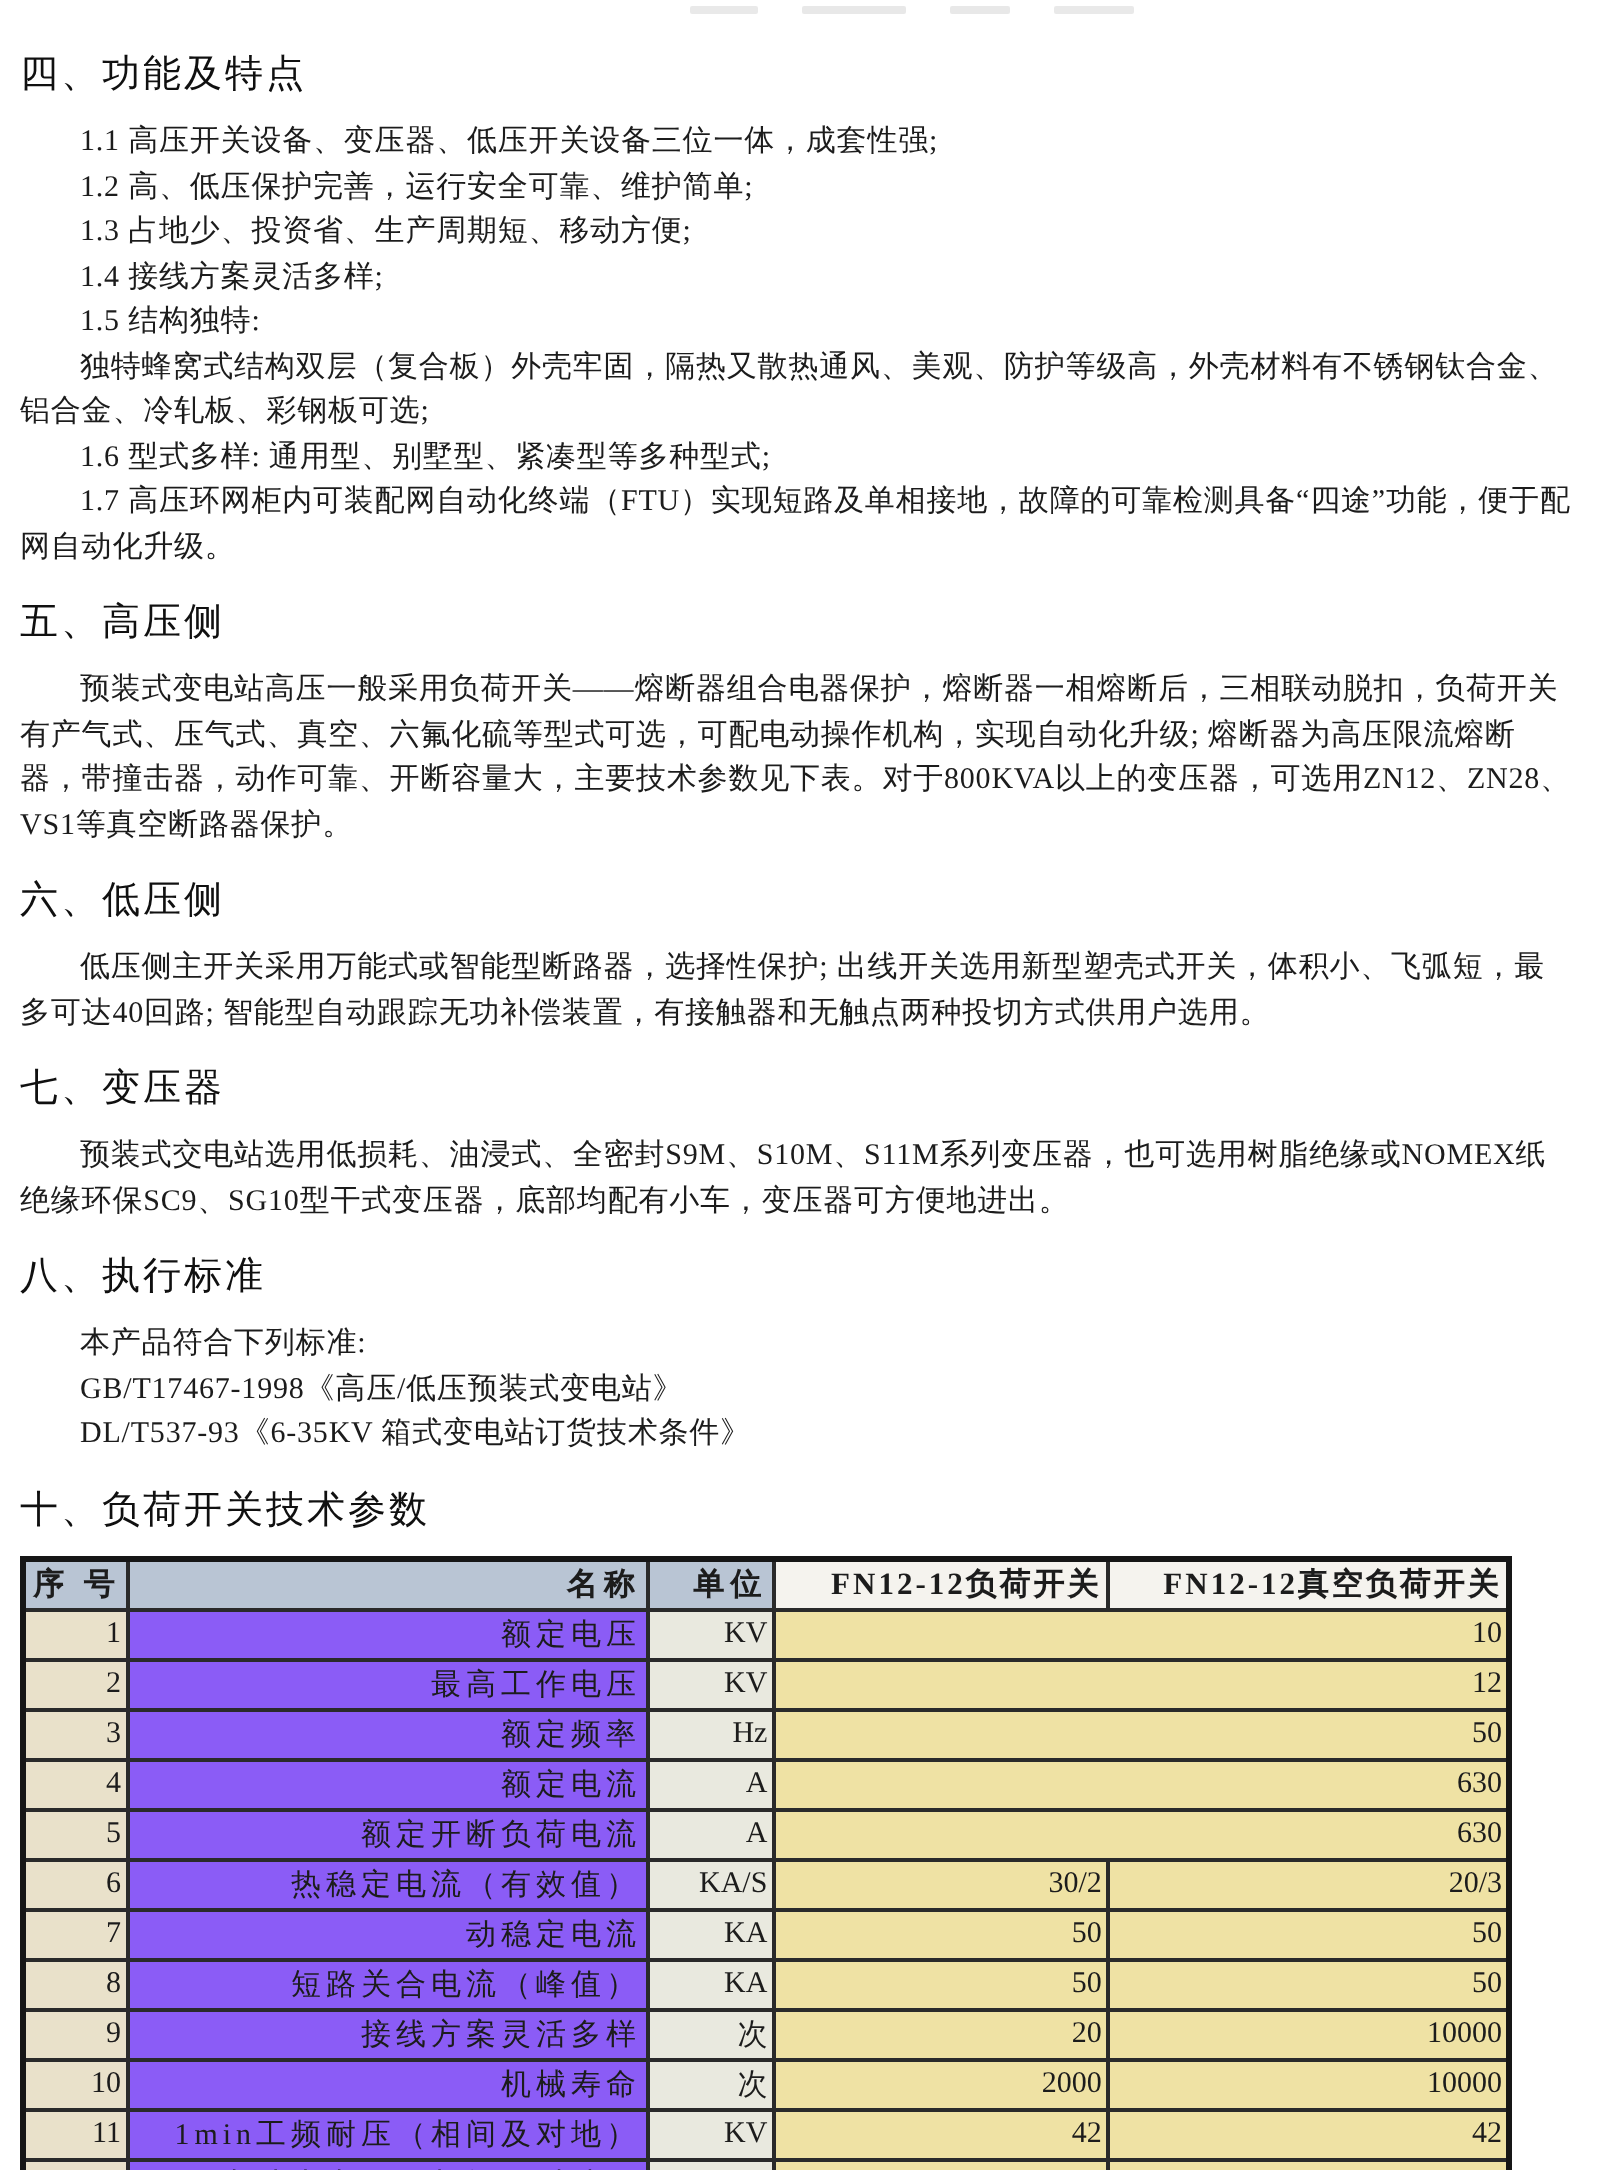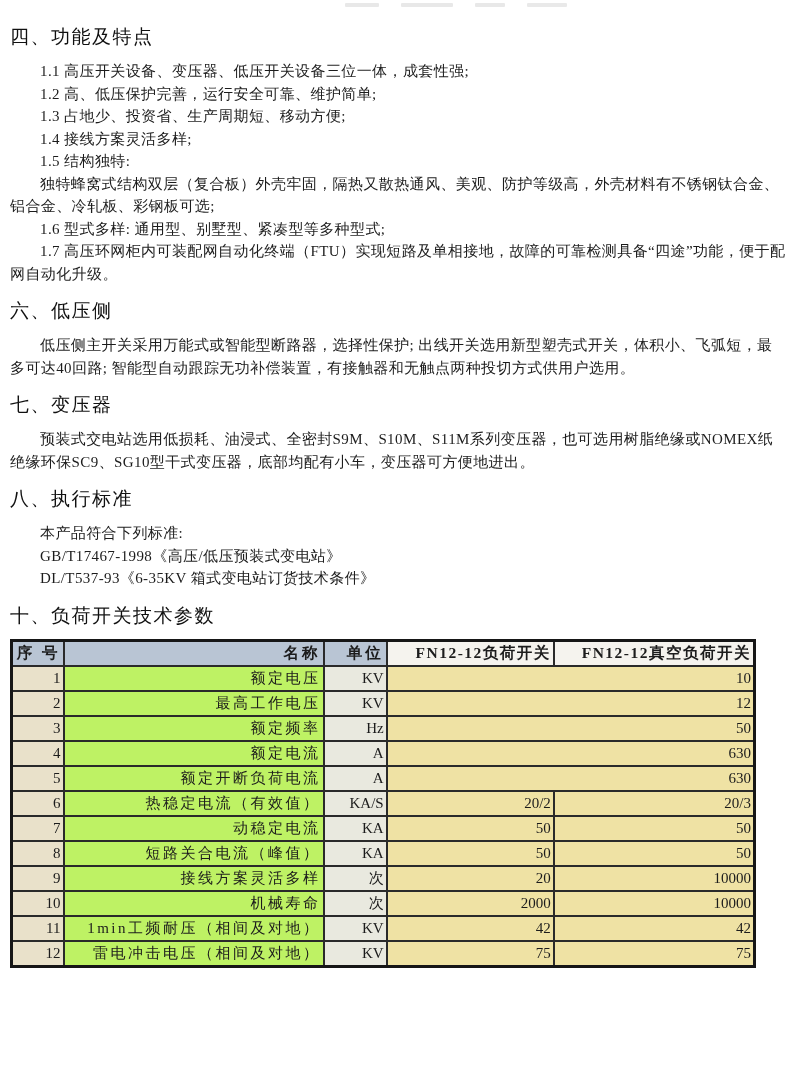--- a/index.html
+++ b/index.html
@@ -56,21 +56,21 @@
     padding: 1px 2px;
     text-align: right;
     height: 21px;
     overflow: hidden;
     white-space: nowrap;
   }
   .param-table th { font-weight: bold; font-size: 15.5px; }
   .hdr-blue  { background: #b9c5d4; letter-spacing: 3px; }
   .hdr-light { background: #f5f3ee; letter-spacing: 1.5px; }
   .c-idx  { background: #e9e1ca; }
-  .c-name { background: #bef264; letter-spacing: 2.5px; }
+  .c-name { background: #8b5cf6; letter-spacing: 2.5px; }
   .c-unit { background: #e9e9df; }
   .c-val  { background: #efe2a4; }
 </style>
 </head>
 <body>
 
 <div class="page">
 
   <div class="top-remnant">
       <i></i>
@@ -84,20 +84,24 @@
     <p class="body">1.1 高压开关设备、变压器、低压开关设备三位一体，成套性强;</p>
     <p class="body">1.2 高、低压保护完善，运行安全可靠、维护简单;</p>
     <p class="body">1.3 占地少、投资省、生产周期短、移动方便;</p>
     <p class="body">1.4 接线方案灵活多样;</p>
     <p class="body">1.5 结构独特:</p>
     <p class="body">独特蜂窝式结构双层（复合板）外壳牢固，隔热又散热通风、美观、防护等级高，外壳材料有不锈钢钛合金、铝合金、冷轧板、彩钢板可选;</p>
     <p class="body">1.6 型式多样: 通用型、别墅型、紧凑型等多种型式;</p>
     <p class="body">1.7 高压环网柜内可装配网自动化终端（FTU）实现短路及单相接地，故障的可靠检测具备“四途”功能，便于配网自动化升级。</p>
   </section>
 
+  <section>
+    <h2 class="sec">五、高压侧</h2>
+    <p class="body">预装式变电站高压一般采用负荷开关——熔断器组合电器保护，熔断器一相熔断后，三相联动脱扣，负荷开关有产气式、压气式、真空、六氟化硫等型式可选，可配电动操作机构，实现自动化升级; 熔断器为高压限流熔断器，带撞击器，动作可靠、开断容量大，主要技术参数见下表。对于800KVA以上的变压器，可选用ZN12、ZN28、VS1等真空断路器保护。</p>
+  </section>
 
   <section>
     <h2 class="sec">六、低压侧</h2>
     <p class="body">低压侧主开关采用万能式或智能型断路器，选择性保护; 出线开关选用新型塑壳式开关，体积小、飞弧短，最多可达40回路; 智能型自动跟踪无功补偿装置，有接触器和无触点两种投切方式供用户选用。</p>
   </section>
 
   <section>
     <h2 class="sec">七、变压器</h2>
     <p class="body">预装式交电站选用低损耗、油浸式、全密封S9M、S10M、S11M系列变压器，也可选用树脂绝缘或NOMEX纸绝缘环保SC9、SG10型干式变压器，底部均配有小车，变压器可方便地进出。</p>
   </section>
@@ -157,21 +161,21 @@
         <tr>
           <td class="c-idx">5</td>
           <td class="c-name">额定开断负荷电流</td>
           <td class="c-unit">A</td>
           <td class="c-val" colspan="2">630</td>
         </tr>
         <tr>
           <td class="c-idx">6</td>
           <td class="c-name">热稳定电流（有效值）</td>
           <td class="c-unit">KA/S</td>
-          <td class="c-val">20/2</td>
+          <td class="c-val">30/2</td>
           <td class="c-val">20/3</td>
         </tr>
         <tr>
           <td class="c-idx">7</td>
           <td class="c-name">动稳定电流</td>
           <td class="c-unit">KA</td>
           <td class="c-val">50</td>
           <td class="c-val">50</td>
         </tr>
         <tr>

